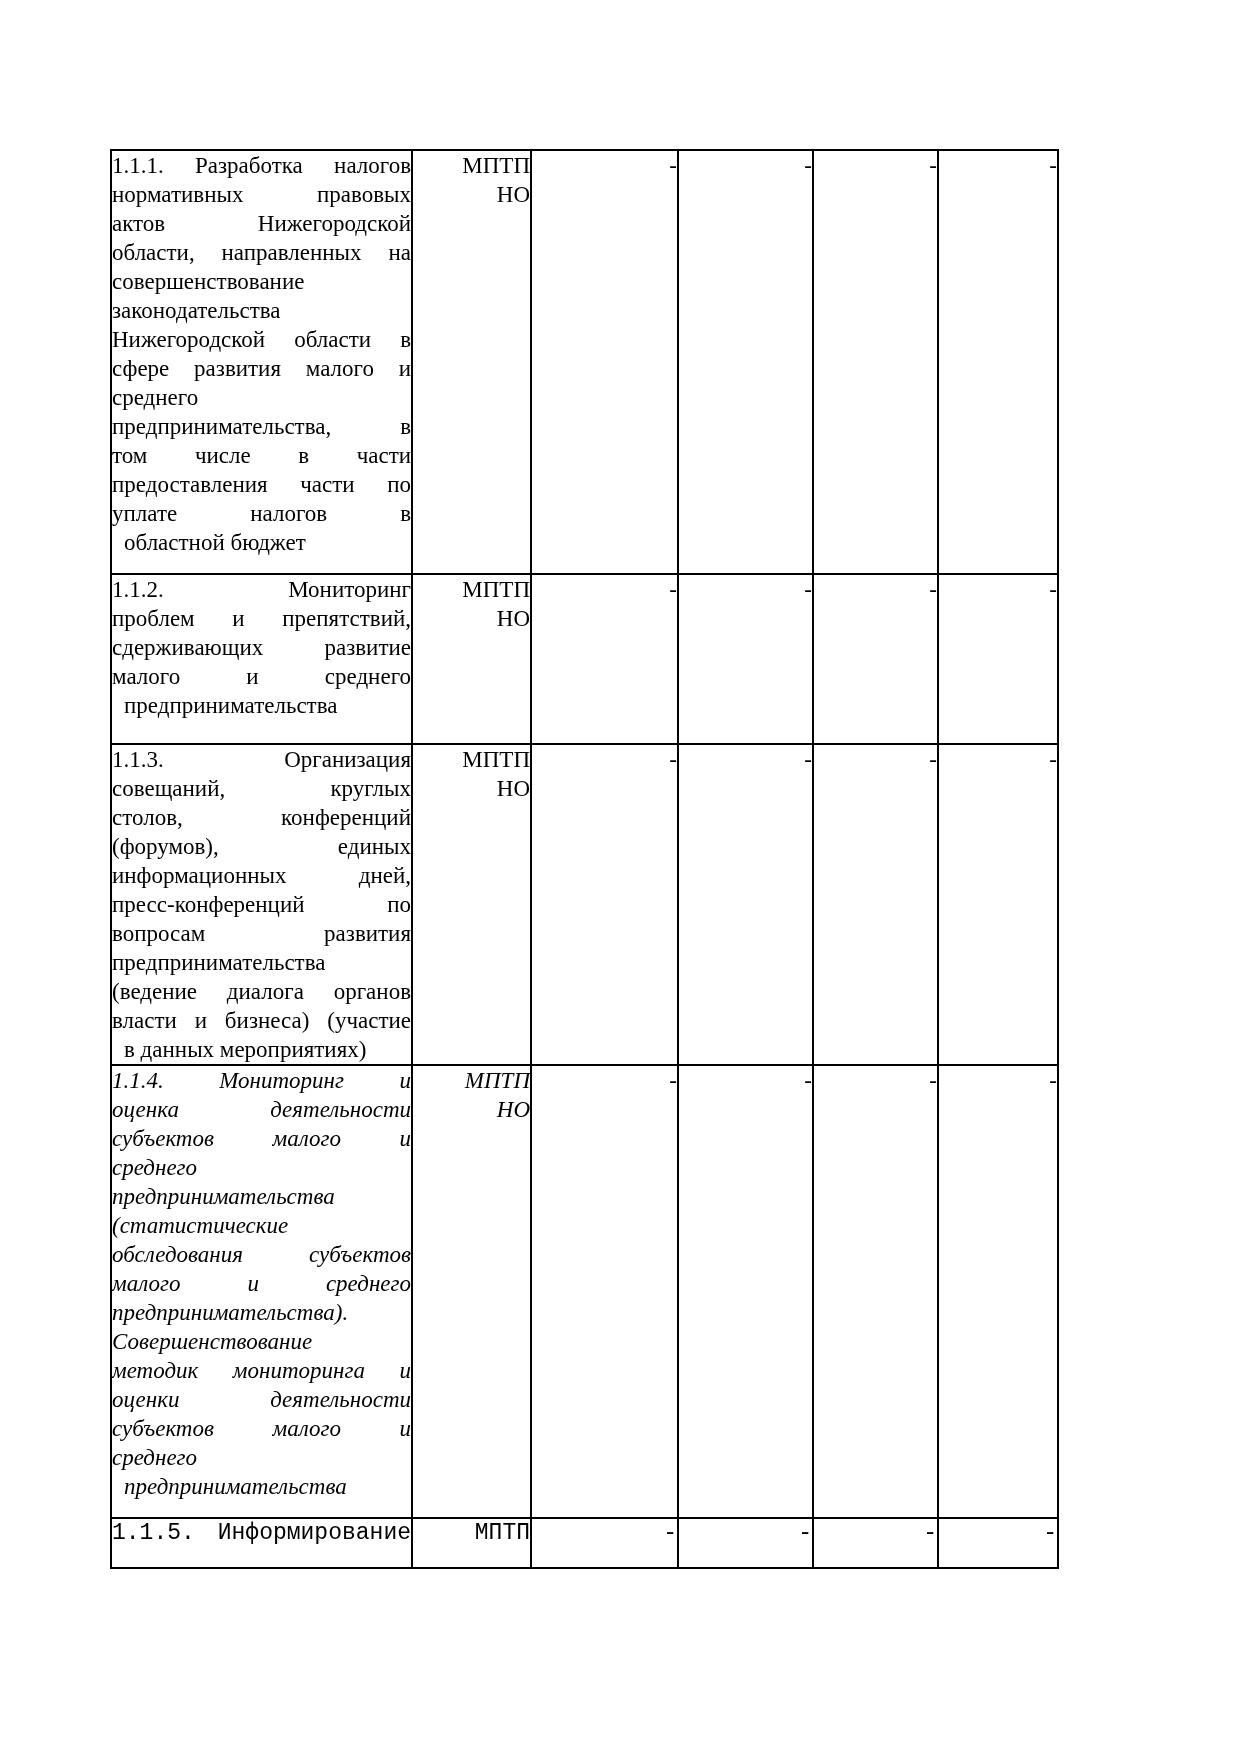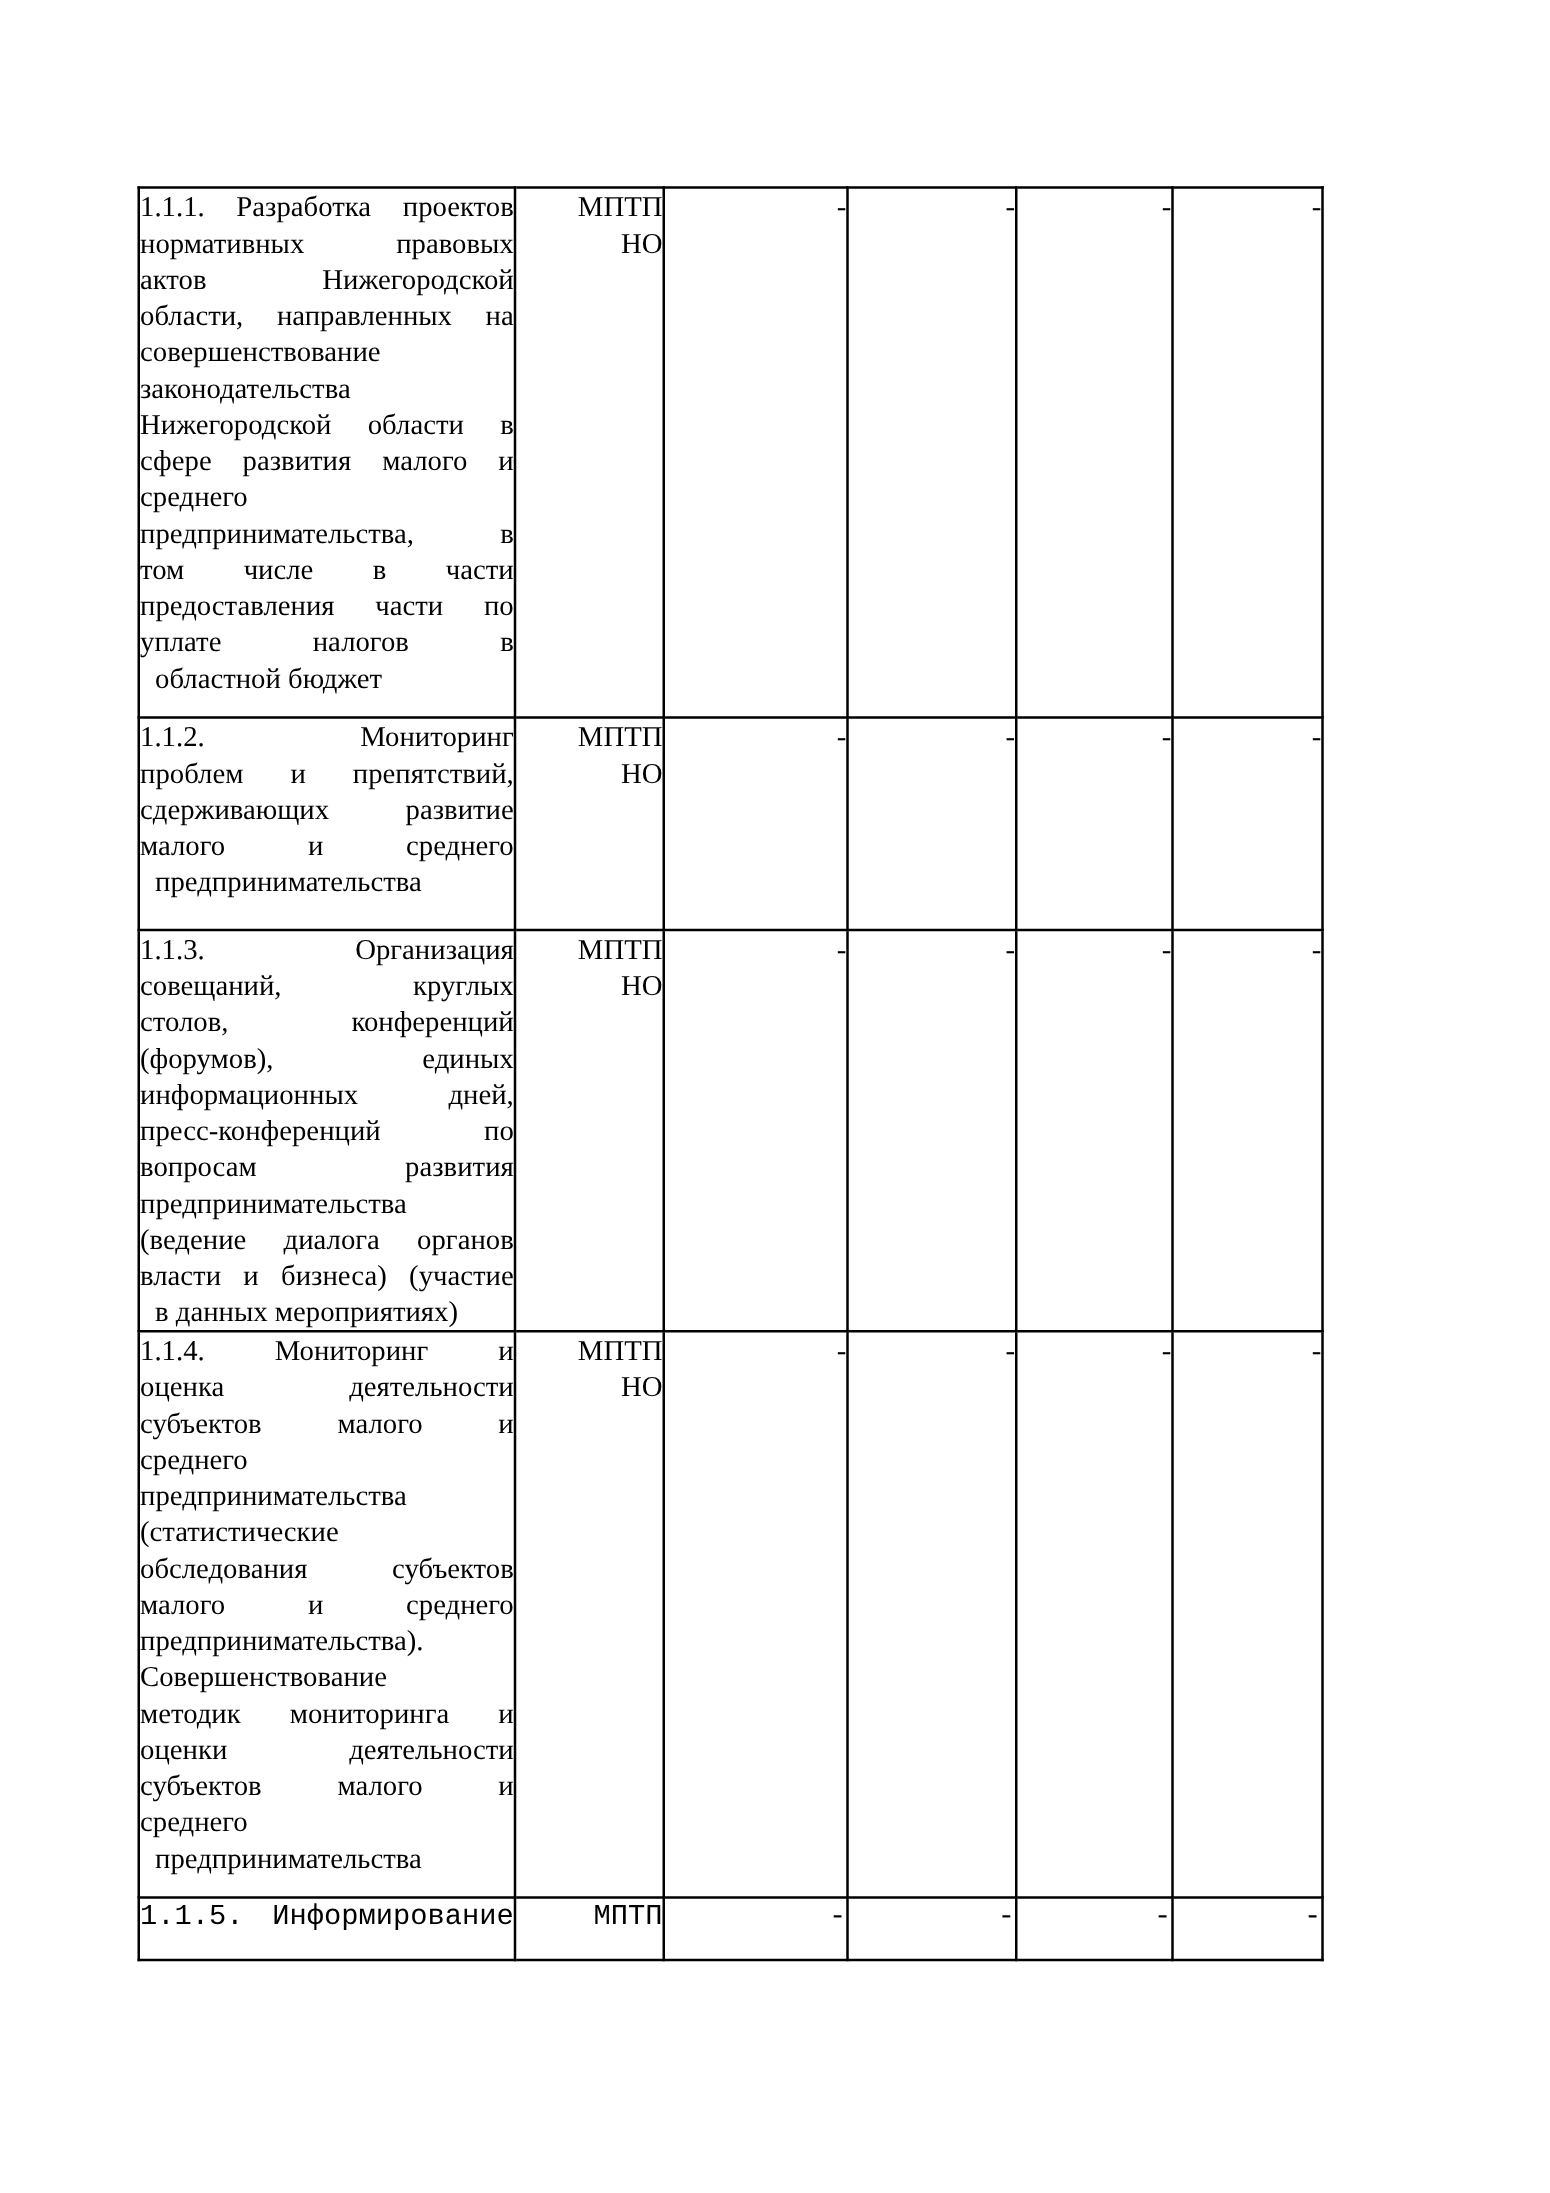--- a/index.html
+++ b/index.html
@@ -44,40 +44,40 @@
     text-align: justify;
     text-align-last: justify;
   }
   .activity .line.last {
     text-align-last: left;
     margin-left: 12px;
   }
   tr.r0 { height: 424px; }
   tr.r1 { height: 170px; border-radius: 28px; }
   tr.r2 { height: 313px; }
-  tr.r3 { height: 453px; }
+  tr.r3 { height: 453px; font-style: italic; }
   tr.r4 { height: 50px; font-family: Liberation Mono, monospace; }
 </style>
 </head>
 <body>
 
 <div class="page">
   <table class="grid">
     <colgroup>
       <col style="width:301px">
       <col style="width:119px">
       <col style="width:147px">
       <col style="width:135px">
       <col style="width:125px">
       <col style="width:120px">
     </colgroup>
     <tbody>
         <tr class="r0">
           <td class="activity">
-            <div class="line">1.1.1. Разработка проектов</div>
+            <div class="line">1.1.1. Разработка налогов</div>
             <div class="line">нормативных правовых</div>
             <div class="line">актов Нижегородской</div>
             <div class="line">области, направленных на</div>
             <div class="line">совершенствование</div>
             <div class="line">законодательства</div>
             <div class="line">Нижегородской области в</div>
             <div class="line">сфере развития малого и</div>
             <div class="line">среднего</div>
             <div class="line">предпринимательства, в</div>
             <div class="line">том числе в части</div>

